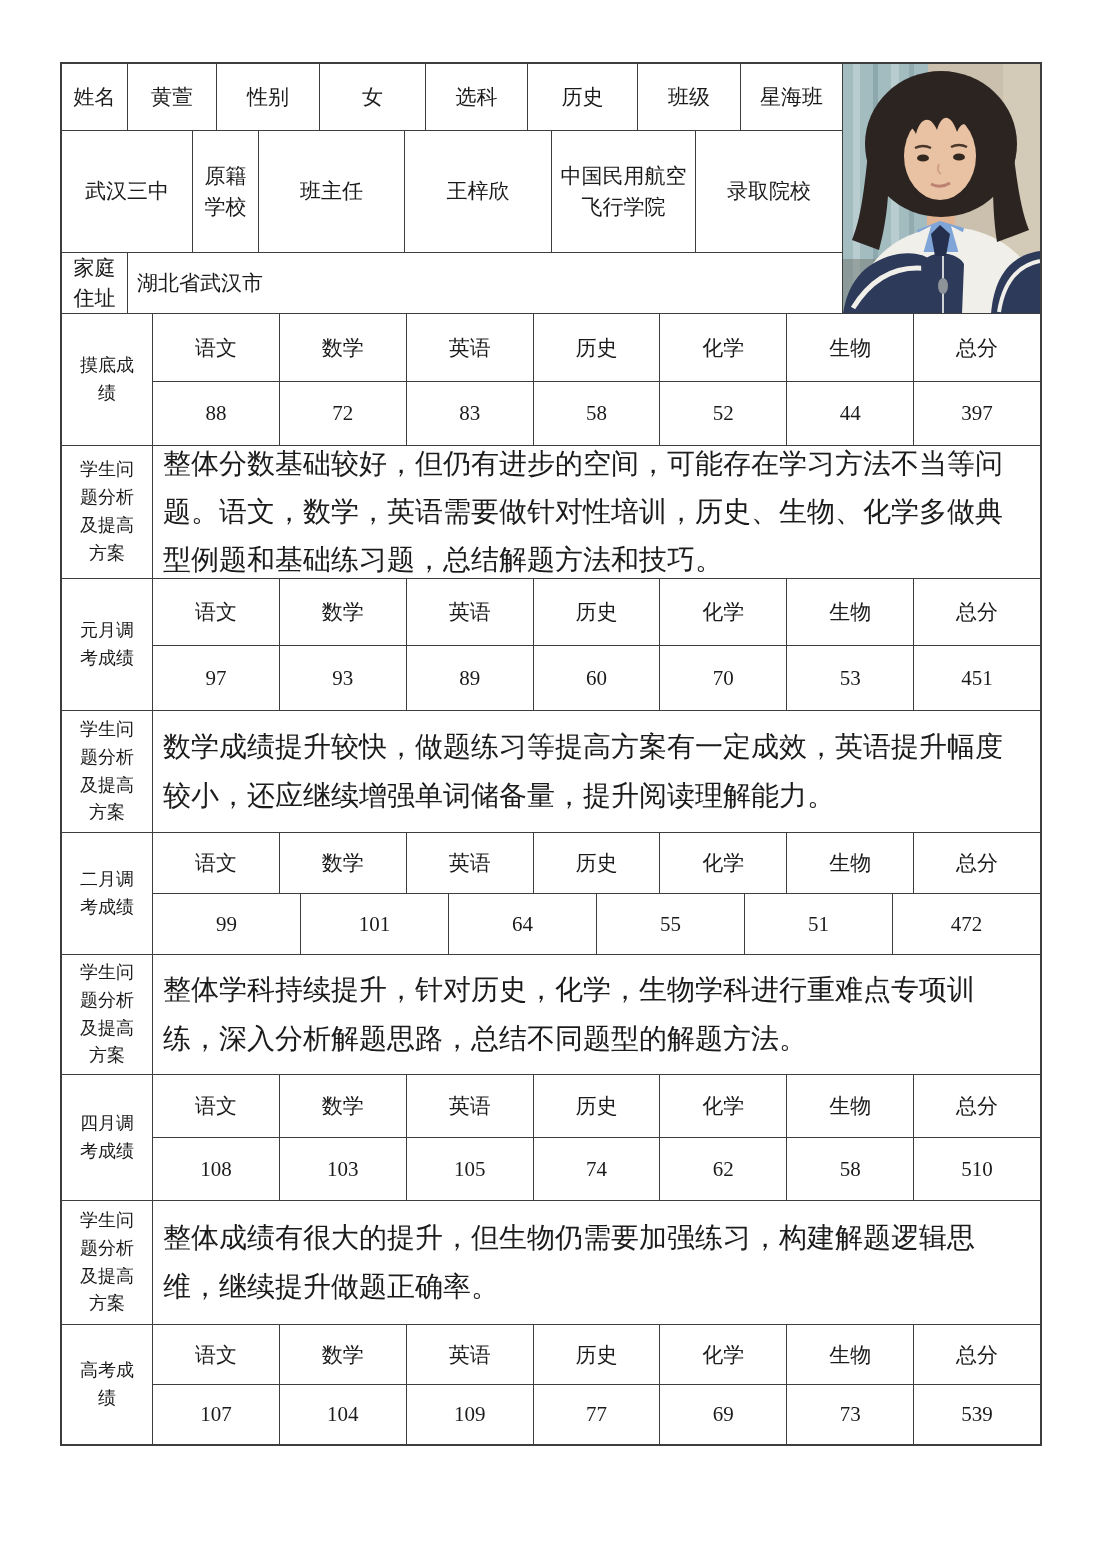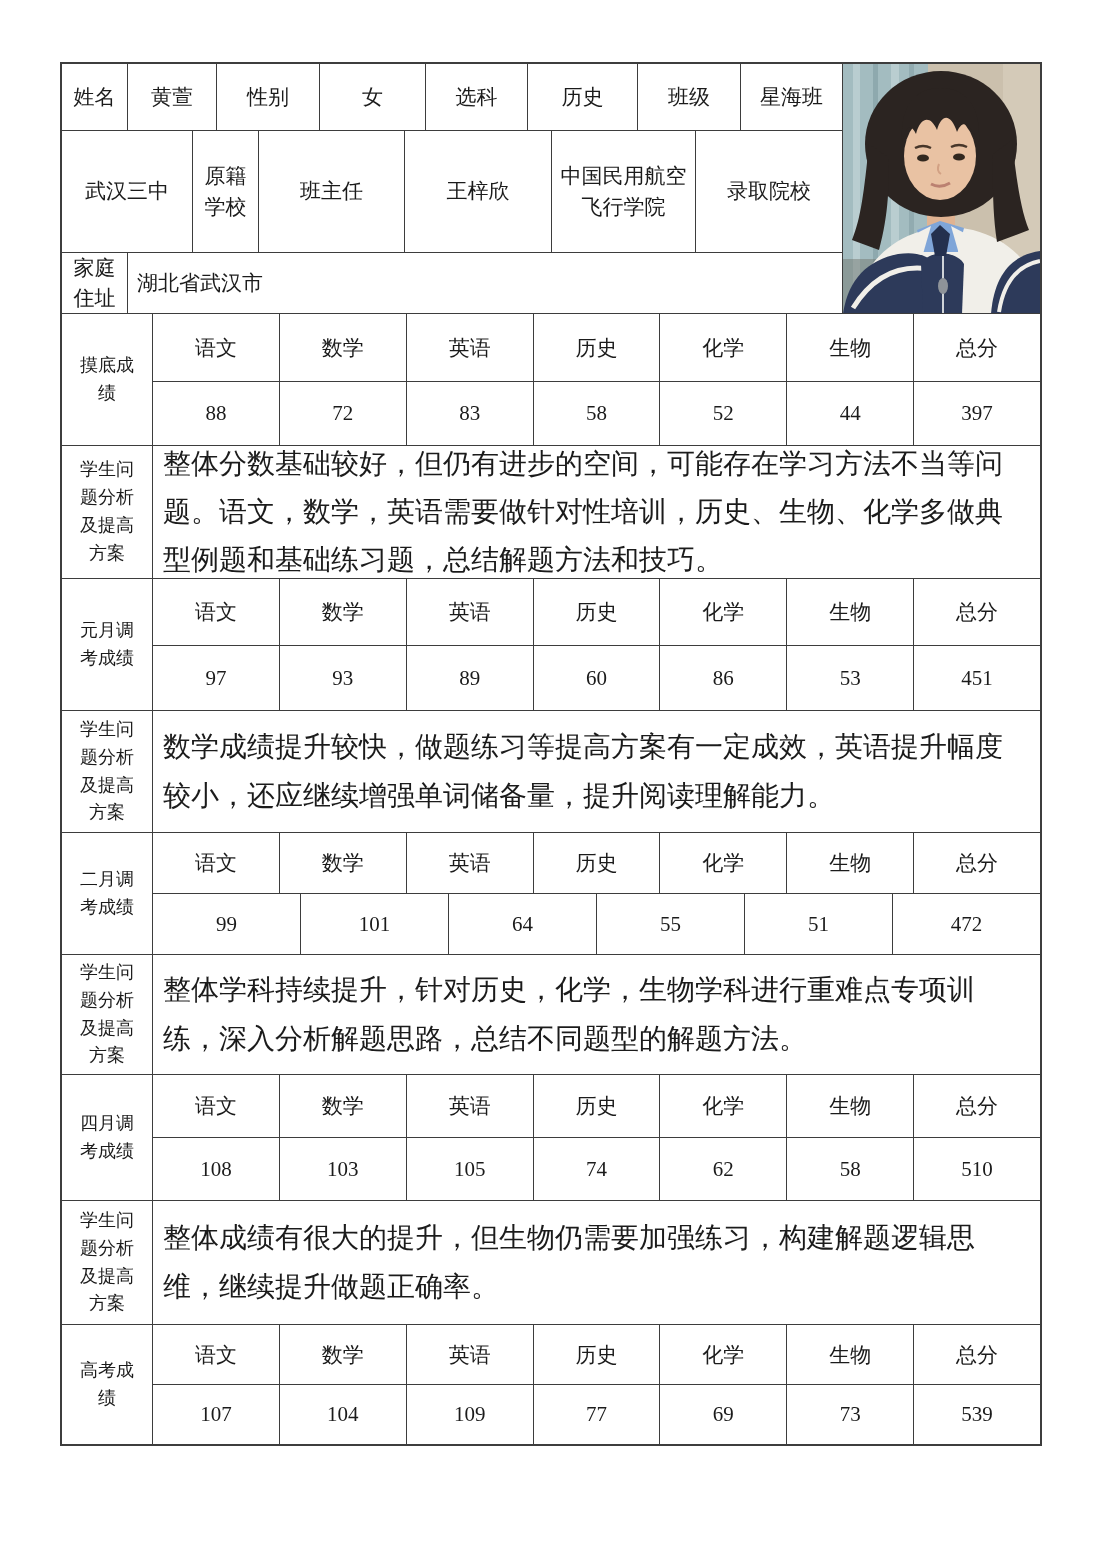--- a/index.html
+++ b/index.html
@@ -217,21 +217,21 @@
         <div class="scell">历史</div>
         <div class="scell">化学</div>
         <div class="scell">生物</div>
         <div class="scell">总分</div>
       </div>
       <div class="score-row val">
         <div class="scell">97</div>
         <div class="scell">93</div>
         <div class="scell">89</div>
         <div class="scell">60</div>
-        <div class="scell">86</div>
+        <div class="scell">70</div>
         <div class="scell">53</div>
         <div class="scell">451</div>
       </div>
     </div>
   </div>
 
   <div class="sec" style="height:122px">
     <div class="label-cell">学生问题分析及提高方案</div>
     <div class="analysis-cell">数学成绩提升较快，做题练习等提高方案有一定成效，英语提升幅度较小，还应继续增强单词储备量，提升阅读理解能力。</div>
   </div>

